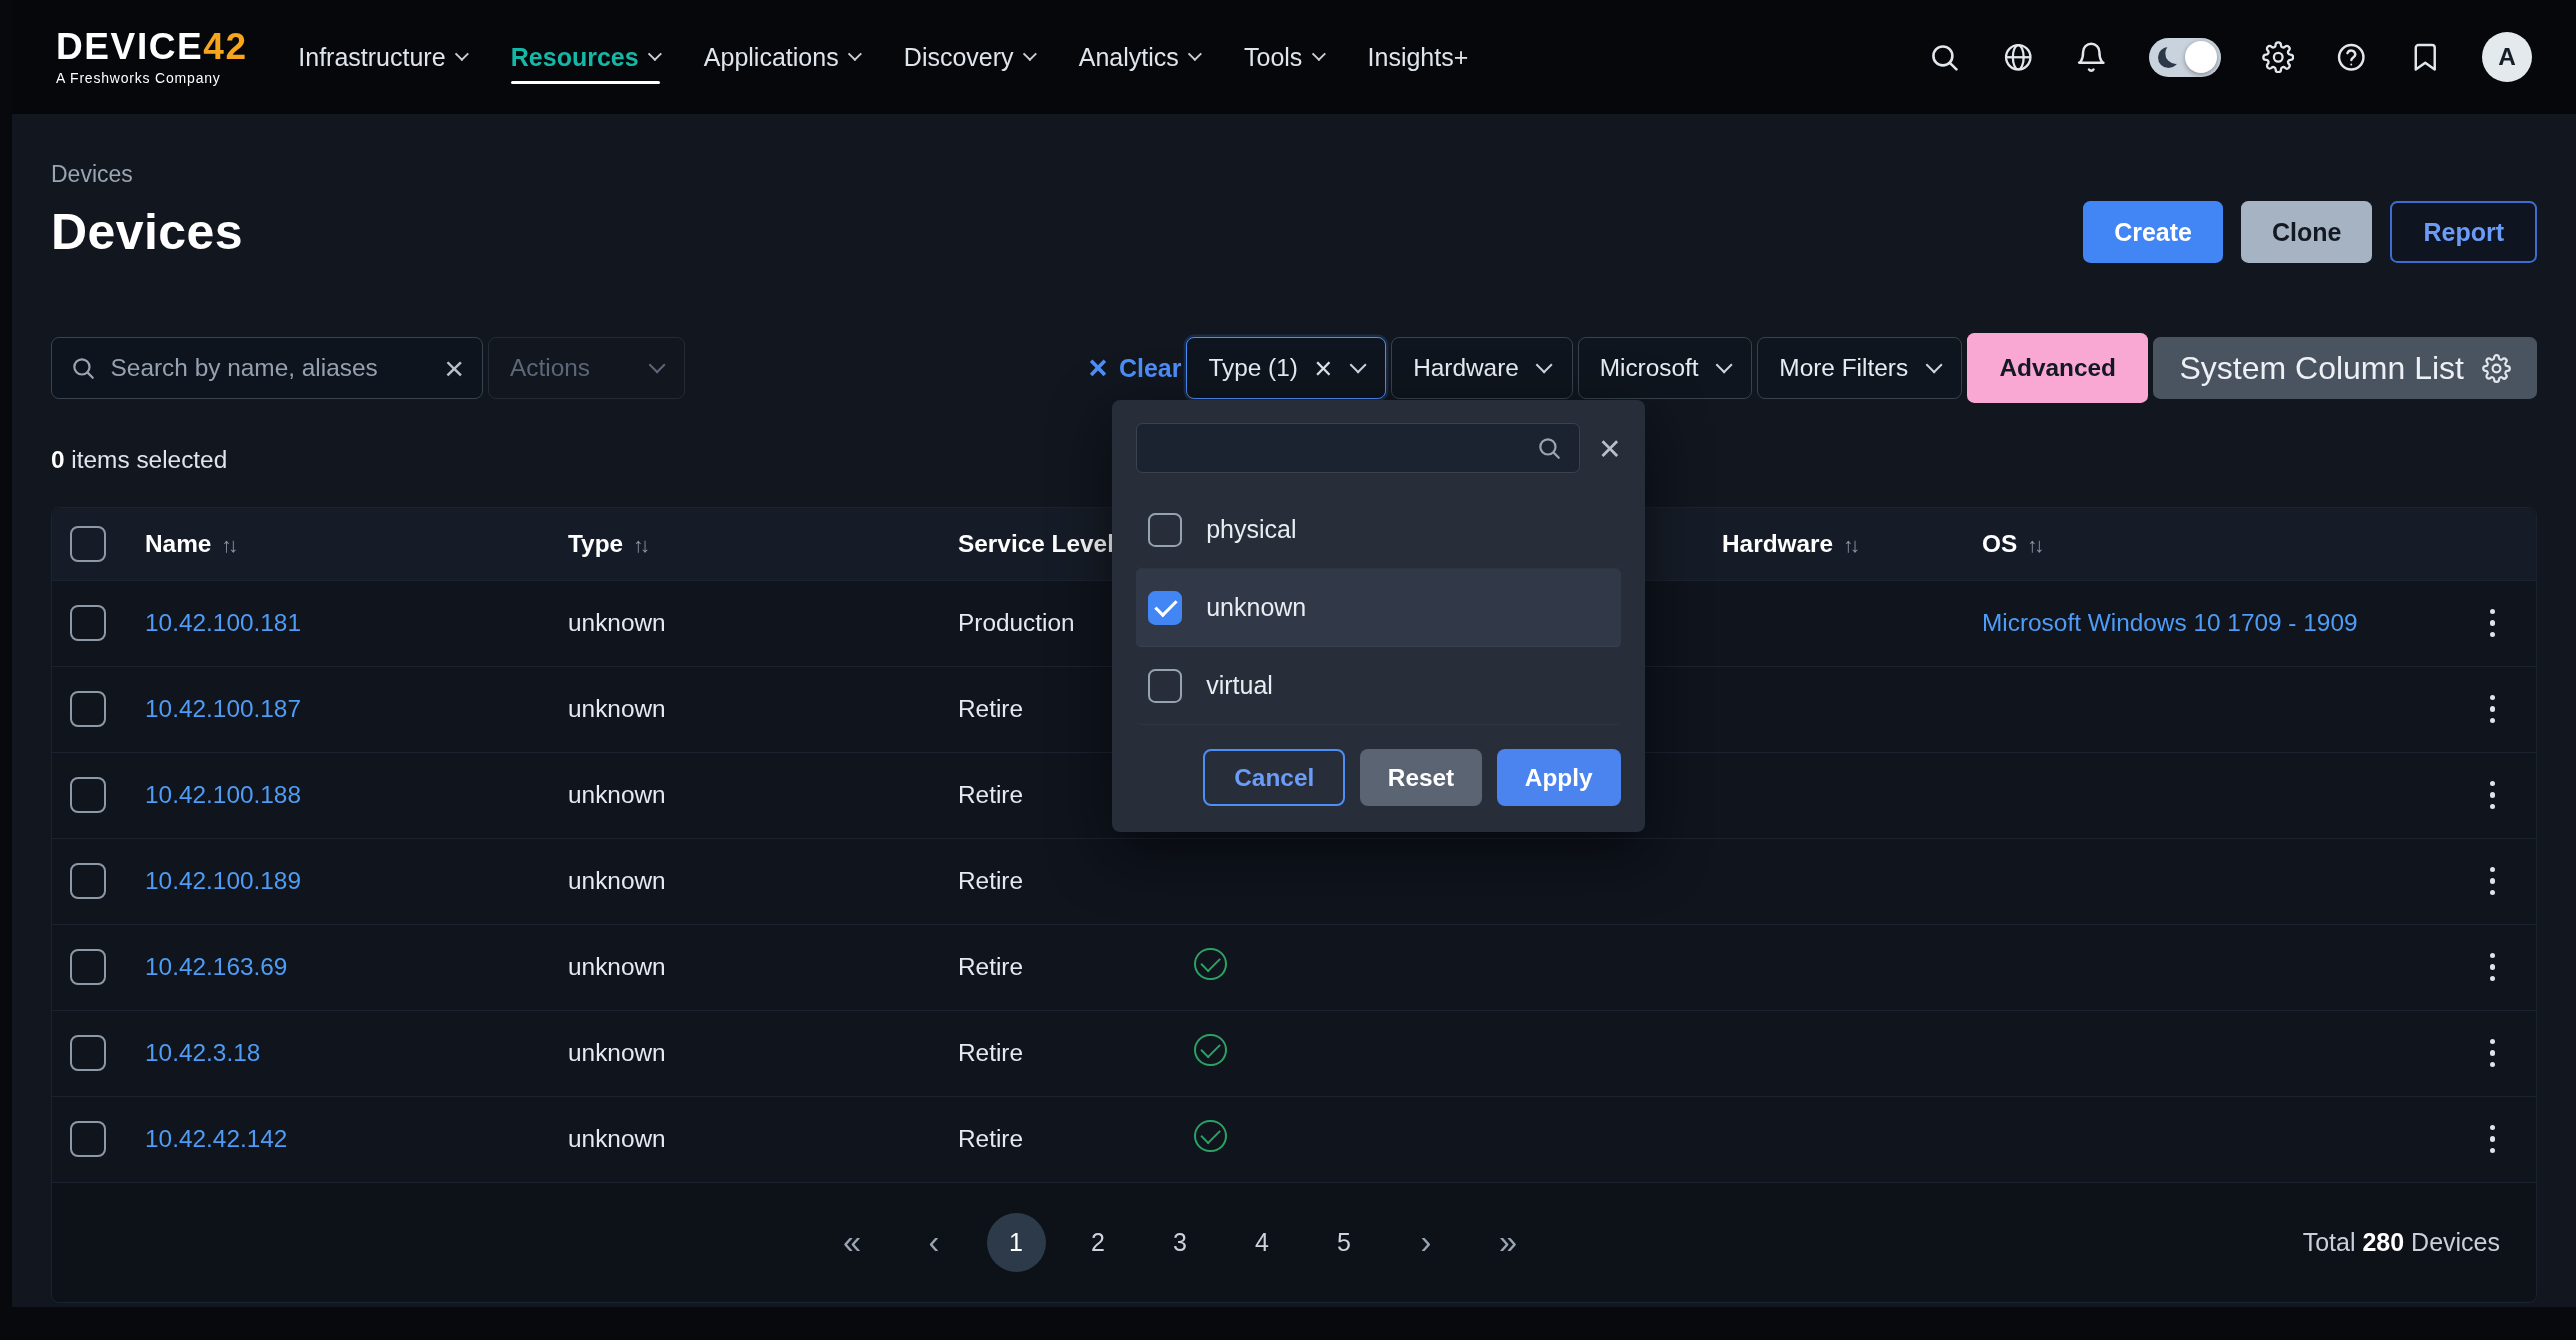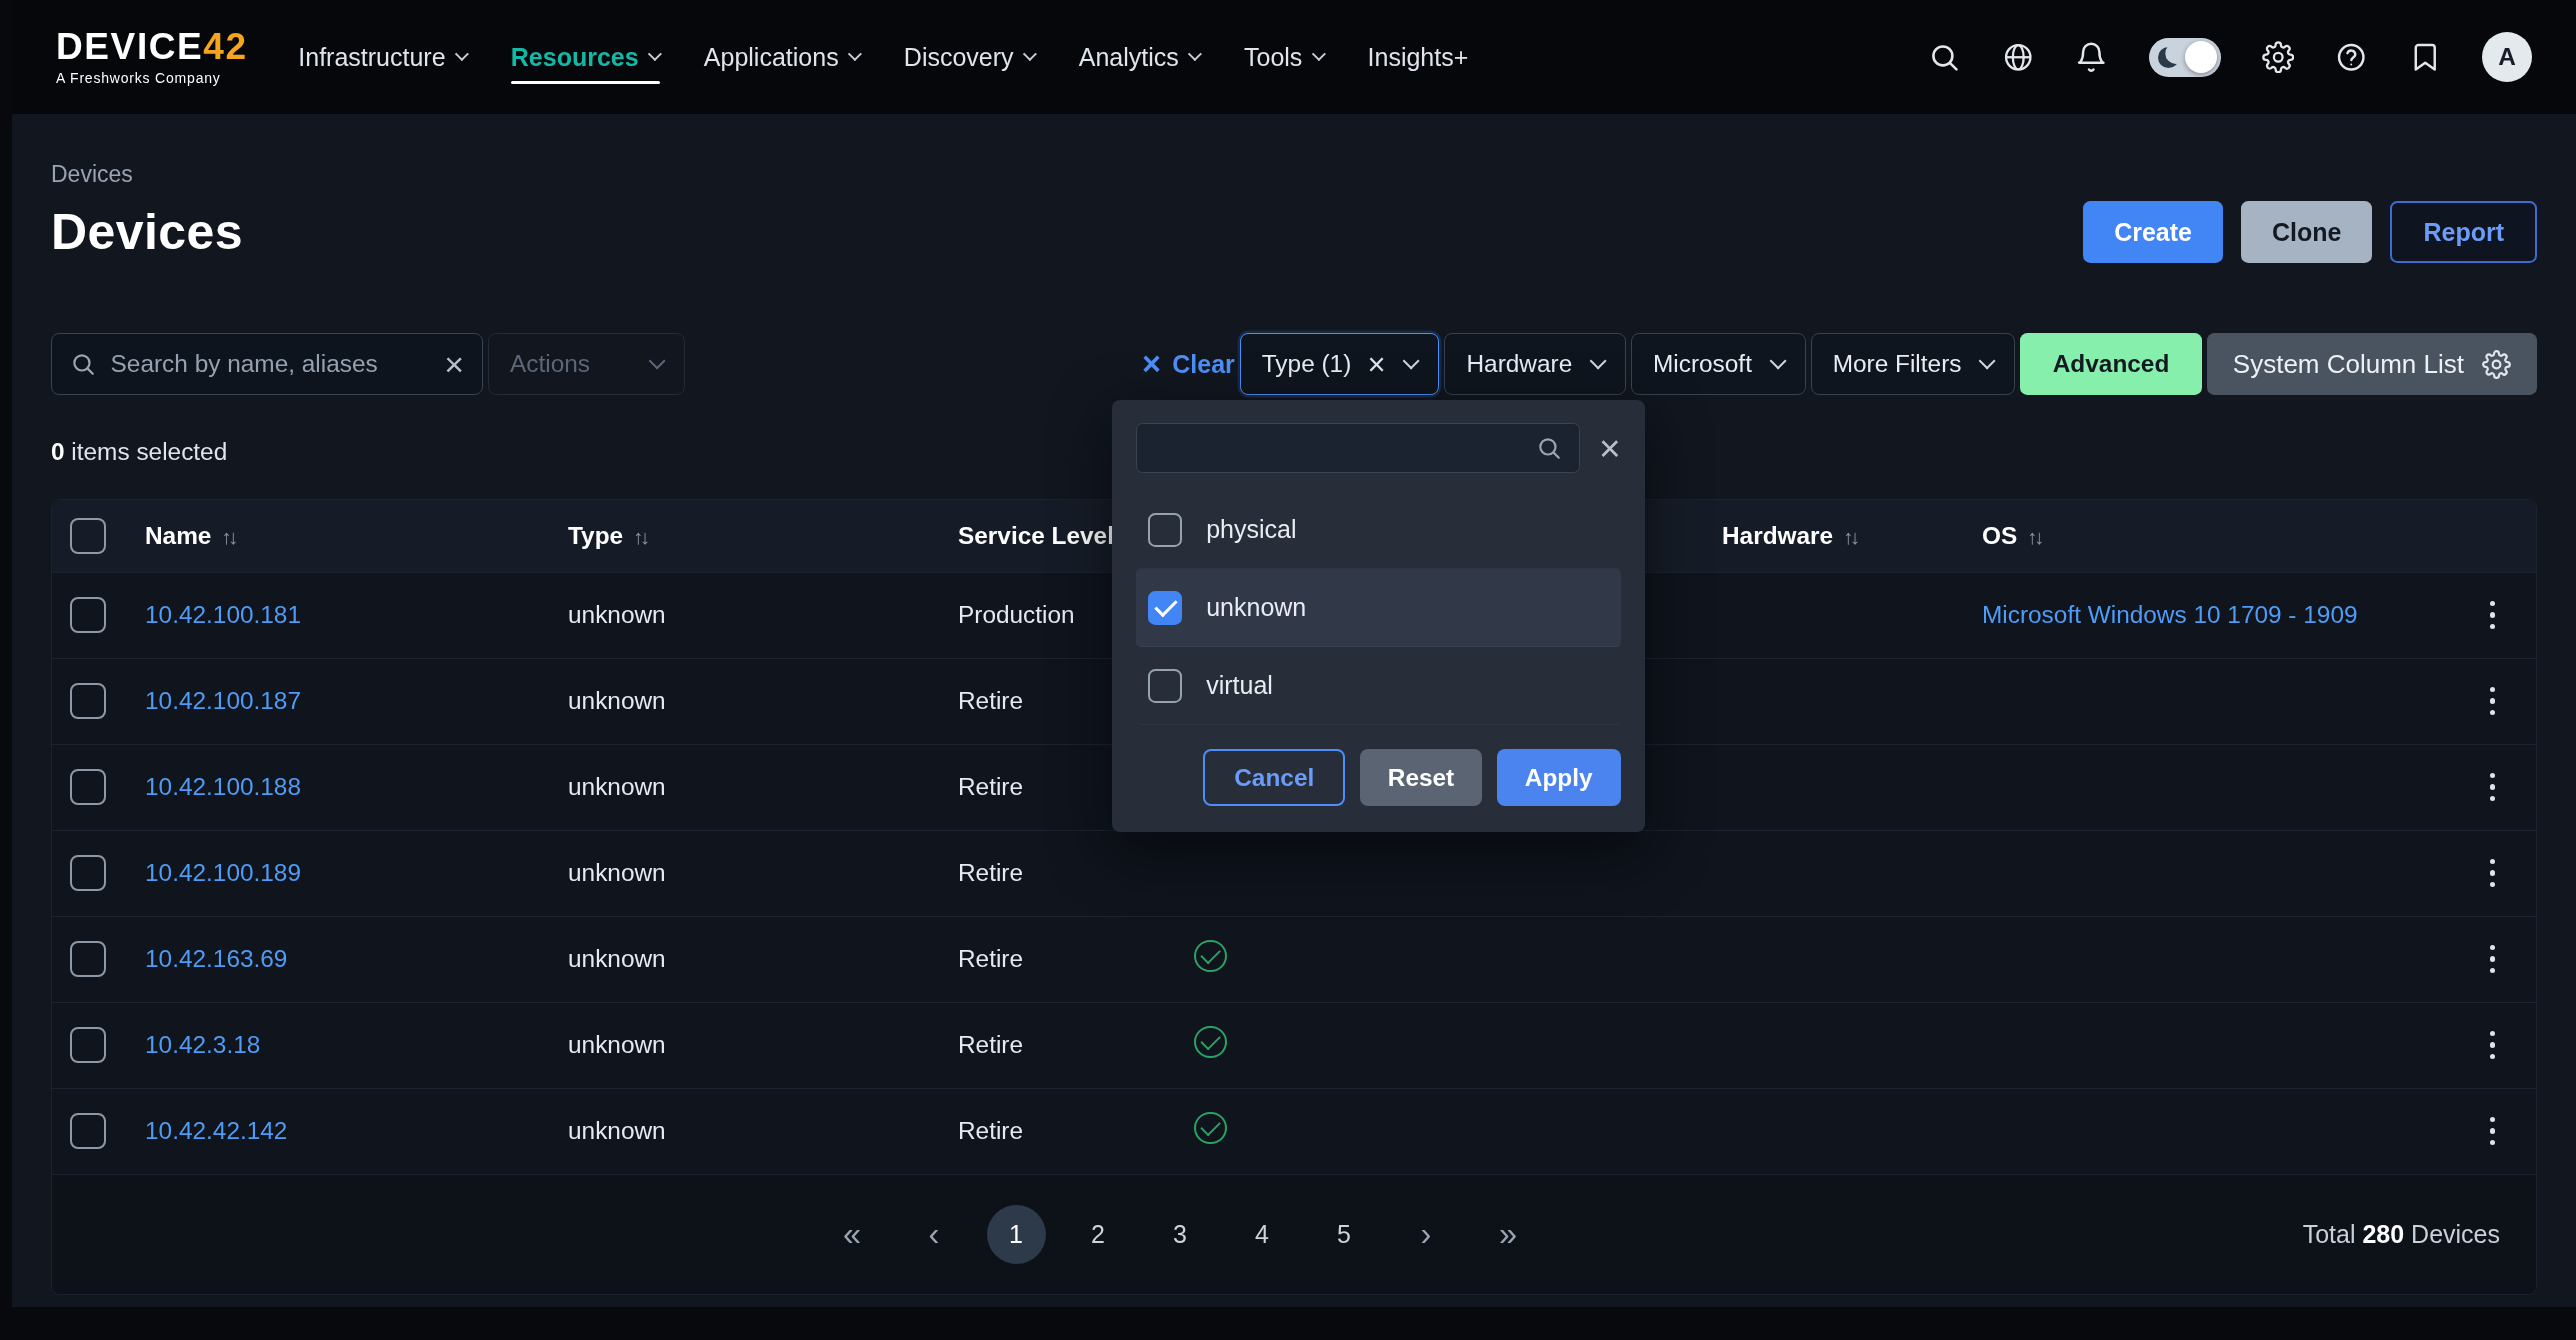--- a/index.html
+++ b/index.html
@@ -63,22 +63,22 @@
   .actions-dd .chev { color:#5c6778; }
 
   .clear-btn { margin-left:auto; display:flex; align-items:center; gap:11.4px; color:#4d8ef7; font-size:25px; font-weight:600; cursor:pointer; }
   .clear-btn .xglyph { color:#4d8ef7; font-weight:600; font-size:32.5px; }
 
   .chip { height:62px; border:1.6px solid #39424e; border-radius:8.1px; background:#0f151e; display:flex; align-items:center; gap:16.3px; padding:0 21px; font-size:24.4px; color:#e8ecf2; cursor:pointer; }
   .chip .chev { color:#cfd6df; margin-left:3.3px; }
   .chip.active { border-color:#4d8ef7; box-shadow:0 0 0 2.4px rgba(66,133,244,.18); }
   .chip .xglyph { color:#dfe5ec; font-size:31px; }
 
-  .btn-advanced { height:62px; padding:0 32.5px; background:#86efac; color:#131923; border-radius:7.3px; font-size:24.4px; font-weight:600; display:flex; align-items:center; cursor:pointer; }
-  .btn-syscol { height:62px; padding:0 26px; background:#4a5460; color:#edf0f4; border-radius:7.3px; font-size:26px; font-weight:500; display:flex; align-items:center; gap:18px; cursor:pointer; }
+  .btn-advanced { height:70px; padding:0 32.5px; background:#f9a8d4; color:#131923; border-radius:7.3px; font-size:24.4px; font-weight:600; display:flex; align-items:center; cursor:pointer; }
+  .btn-syscol { height:62px; padding:0 26px; background:#4a5460; color:#edf0f4; border-radius:7.3px; font-size:32px; font-weight:500; display:flex; align-items:center; gap:18px; cursor:pointer; }
   .btn-syscol .nicon { width:29px; height:29px; }
 
   .selection { margin-top:42px; font-size:24.4px; line-height:29px; color:#dfe5ec; }
   .selection b { color:#ffffff; }
 
   
   .card { margin-top:32.5px; background:#0d1219; border-radius:8.1px; border:0.8px solid #1b2230; }
   .grid { display:grid; grid-template-columns:72px 423px 390px 236px 528px 260px 488px 1fr; align-items:center; }
   .thead { height:72px; background:#161c27; font-weight:700; font-size:24.4px; color:#ffffff; border-radius:8.1px 8.1px 0 0; }
   .th, .td { padding-left:21px; white-space:nowrap; overflow:hidden; }

